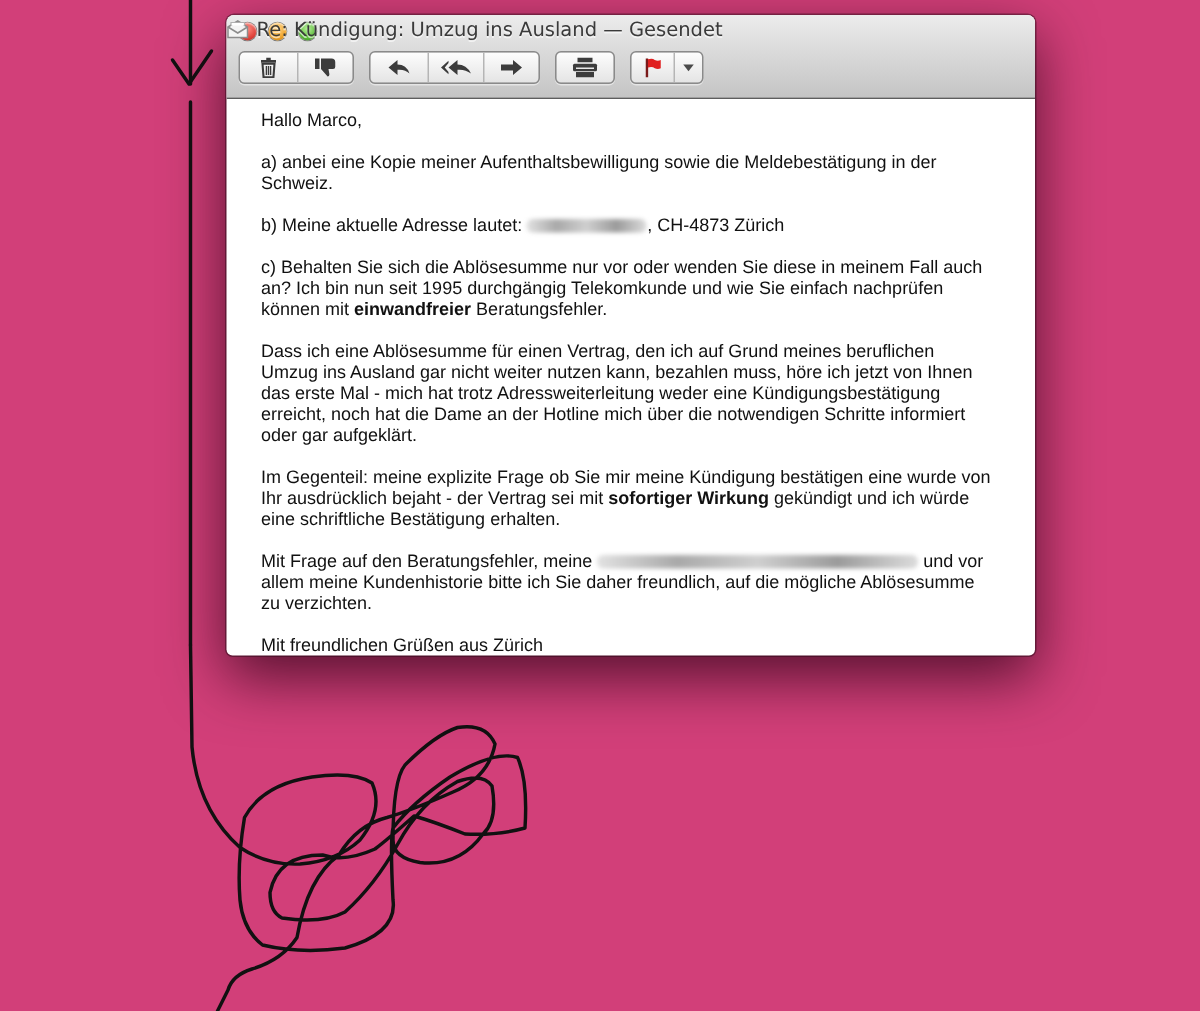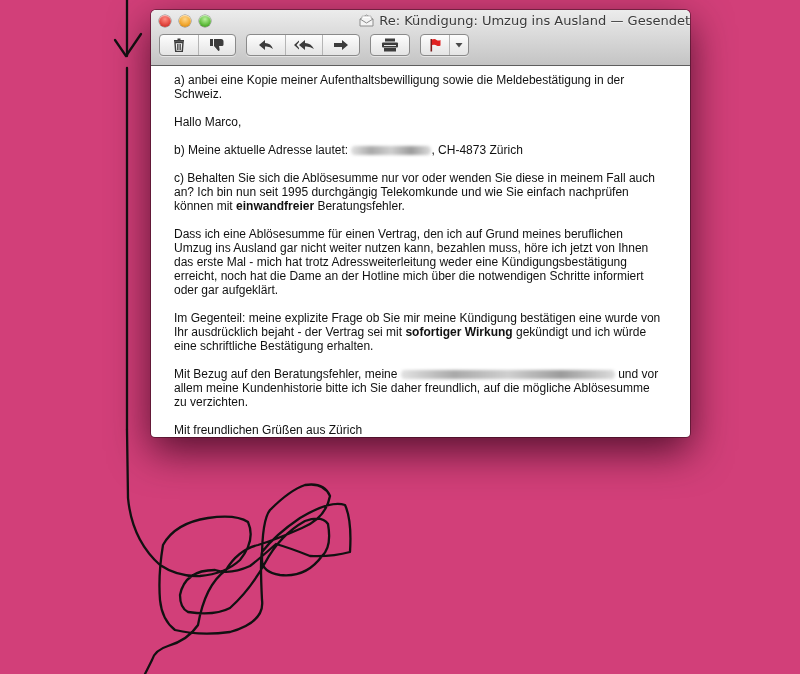--- a/index.html
+++ b/index.html
@@ -58,21 +58,21 @@
       box-shadow: inset 0 1px 1px rgba(255,255,255,0.6), 0 0 0 0.5px rgba(0,0,0,0.45);
     }
     .light.close { background: radial-gradient(circle at 50% 35%, #ff8a80, #e0443c 60%, #a8231d); }
     .light.minimize { background: radial-gradient(circle at 50% 35%, #ffd68a, #f0a52c 60%, #b06f0e); }
     .light.zoom { background: radial-gradient(circle at 50% 35%, #b8f19b, #5dbb3b 60%, #2f7b17); }
     .title {
       position: absolute;
       top: 3px;
       left: 0;
       right: 0;
-      text-align: right;
+      text-align: left;
       font-family: "DejaVu Sans", sans-serif;
       font-size: 13px;
       color: #3a3a3a;
       text-shadow: 0 1px 0 rgba(255,255,255,0.6);
       white-space: nowrap;
     }
     .title .env {
       display: inline-block;
       vertical-align: -2px;
       margin-right: 5px;
@@ -229,30 +229,30 @@
           <div class="tb-btn" style="width:18px">
             <svg width="8" height="6" viewBox="0 0 8 6">
               <path d="M0.5 1 L7.5 1 L4 5.5 Z" fill="#4a4a4a"></path>
             </svg>
           </div>
         </div>
       </div>
     </div>
 
     <div class="body">
+      <p>Hallo Marco,</p>
+
       <p>a) anbei eine Kopie meiner Aufenthaltsbewilligung sowie die Meldebestätigung in der Schweiz.</p>
 
-      <p>Hallo Marco,</p>
-
       <p><span>b) Meine aktuelle Adresse lautet: </span><span class="redacted" style="width:80px" title="[street address redacted]"></span><span>, CH-4873 Zürich</span></p>
 
       <p><span>c) Behalten Sie sich die Ablösesumme nur vor oder wenden Sie diese in meinem Fall auch an? Ich bin nun seit 1995 durchgängig Telekomkunde und wie Sie einfach nachprüfen können mit </span><b>einwandfreier</b><span> Beratungsfehler.</span></p>
 
       <p>Dass ich eine Ablösesumme für einen Vertrag, den ich auf Grund meines beruflichen Umzug ins Ausland gar nicht weiter nutzen kann, bezahlen muss, höre ich jetzt von Ihnen das erste Mal - mich hat trotz Adressweiterleitung weder eine Kündigungsbestätigung erreicht, noch hat die Dame an der Hotline mich über die notwendigen Schritte informiert oder gar aufgeklärt.</p>
 
       <p><span>Im Gegenteil: meine explizite Frage ob Sie mir meine Kündigung bestätigen eine wurde von Ihr ausdrücklich bejaht - der Vertrag sei mit </span><b>sofortiger Wirkung</b><span> gekündigt und ich würde eine schriftliche Bestätigung erhalten.</span></p>
 
-      <p><span>Mit Bezug auf den Beratungsfehler, meine </span><span class="redacted" style="width:214px" title="[text redacted]"></span><span> und vor allem meine Kundenhistorie bitte ich Sie daher freundlich, auf die mögliche Ablösesumme zu verzichten.</span></p>
+      <p><span>Mit Frage auf den Beratungsfehler, meine </span><span class="redacted" style="width:214px" title="[text redacted]"></span><span> und vor allem meine Kundenhistorie bitte ich Sie daher freundlich, auf die mögliche Ablösesumme zu verzichten.</span></p>
 
       <p>Mit freundlichen Grüßen aus Zürich</p>
     </div>
   </div>
 </div>
 
 </body></html>

